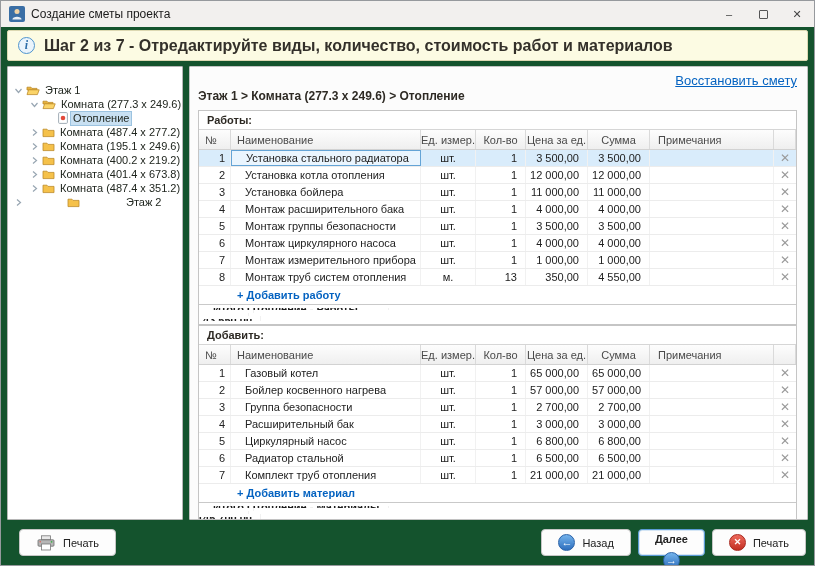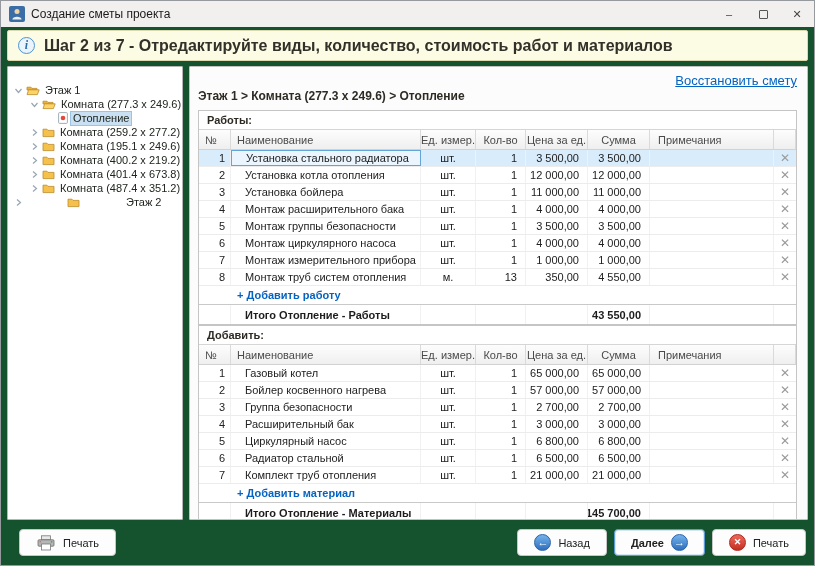--- a/index.html
+++ b/index.html
@@ -47,29 +47,29 @@
   .c-qty   { width:50px;  justify-content:flex-end; padding-right:8px; }
   .c-price { width:62px;  justify-content:flex-end; padding-right:8px; }
   .c-sum   { width:62px;  justify-content:flex-end; padding-right:8px; }
   .c-notes { flex:1; justify-content:flex-start; padding-left:8px; }
   .c-del   { width:22px;  justify-content:center; border-right:none; }
   .thead .c-num, .thead .c-name { justify-content:flex-start; padding-left:6px; }
   .thead .c-unit, .thead .c-qty, .thead .c-price, .thead .c-sum { justify-content:center; padding:0; }
   .del-x { color:#9a9a9a; font-size:12px; line-height:12px; cursor:pointer; }
   .row.sel .c-name { border:1px solid #64a4d6; background:#eaf5fe; }
   .add-row { height:19px; display:flex; align-items:center; padding-left:38px; font-size:11px; font-weight:bold; color:#0563c1; cursor:pointer; border-bottom:1px solid #c9c9c9; }
-  .total-row { display:flex; height:19px; align-items:flex-end; }
+  .total-row { display:flex; height:19px; align-items:flex-start;flex-direction:column; }
   .total-row .cell { height:100%; }
   .total-label { font-weight:bold; color:#1d1d1d; }
   .total-sum { font-weight:bold; color:#1d1d1d; }
 
   
   .footer { flex:0 0 auto; height:45px; display:flex; align-items:center; padding:0 8px 0 18px; }
   .btn { height:27px; background:#fdfdfd; border:1px solid #c6c6c6; border-radius:4px; display:inline-flex; align-items:center; justify-content:flex-start; gap:7px; font-size:11px; color:#222; padding:3px 16px; cursor:pointer; box-shadow:0 1px 1px rgba(0,0,0,0.05); }
-  .btn-next { border:1px solid #5b9bd5; font-weight:bold; box-shadow:0 0 0 1px #d5e6f5 inset; }
+  .btn-next { border:1px solid #5b9bd5; font-weight:bold; box-shadow:0 0 0 1px #d5e6f5 inset;flex-direction:column; }
   .right-btns { margin-left:auto; display:flex; gap:7px; }
   .circ { width:17px; height:17px; border-radius:50%; background:linear-gradient(#74b3ec,#2e6fbd); border:1px solid #2a62a8; color:#fff; font-size:11px; line-height:15px; display:inline-flex; align-items:center; justify-content:center; flex:0 0 auto; }
   .circ-red { background:linear-gradient(#ee6a5c,#c22f22); border-color:#a8281d; font-size:9px; font-weight:bold; }
 </style>
 </head>
 <body>
 
 <div class="window">
 
   <div class="titlebar">
@@ -138,21 +138,21 @@
             <span class="chev">
               <svg width="9" height="9" viewBox="0 0 9 9">
                 <polyline points="3,1.5 6.5,4.5 3,7.5" fill="none" stroke="#98a6b2" stroke-width="1.2"></polyline>
               </svg>
             </span>
             <span class="t-icon">
               <svg width="13" height="11" viewBox="0 0 13 11">
                 <path d="M1 2.2 L5 2.2 L6 3.4 L12 3.4 L12 9.6 L1 9.6 Z" fill="#f5c14a" stroke="#bd8a28" stroke-width="0.8"></path>
               </svg>
             </span>
-            <span class="tree-label">Комната (259.2 x 277.2)</span>
+            <span class="tree-label">Комната (487.4 x 277.2)</span>
           </div>
           <div class="tree-item" style="padding-left: 19px;">
             <span class="chev">
               <svg width="9" height="9" viewBox="0 0 9 9">
                 <polyline points="3,1.5 6.5,4.5 3,7.5" fill="none" stroke="#98a6b2" stroke-width="1.2"></polyline>
               </svg>
             </span>
             <span class="t-icon">
               <svg width="13" height="11" viewBox="0 0 13 11">
                 <path d="M1 2.2 L5 2.2 L6 3.4 L12 3.4 L12 9.6 L1 9.6 Z" fill="#f5c14a" stroke="#bd8a28" stroke-width="0.8"></path>

